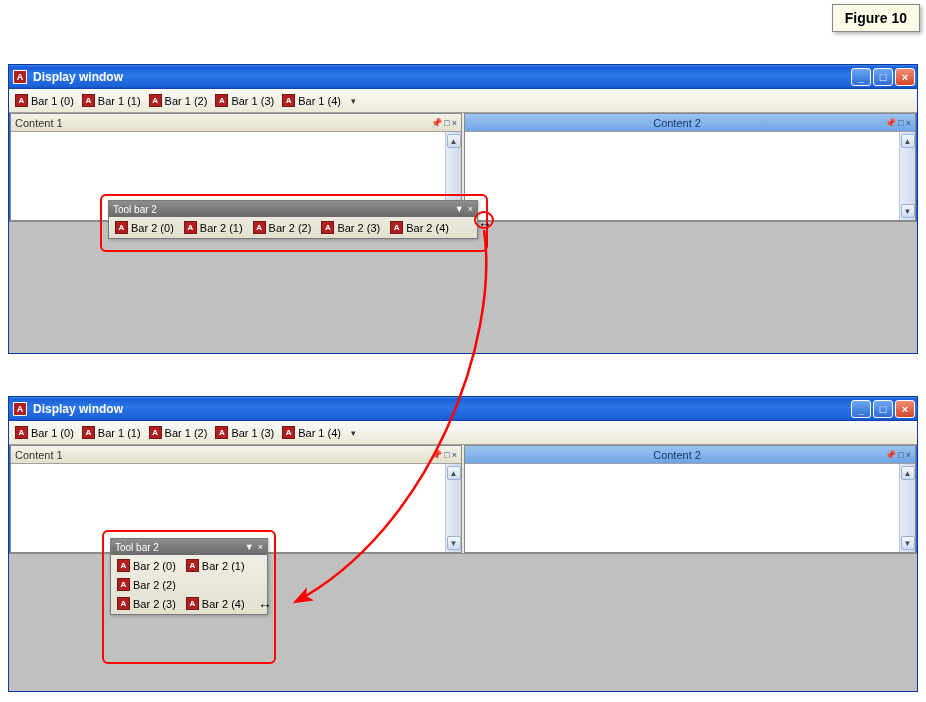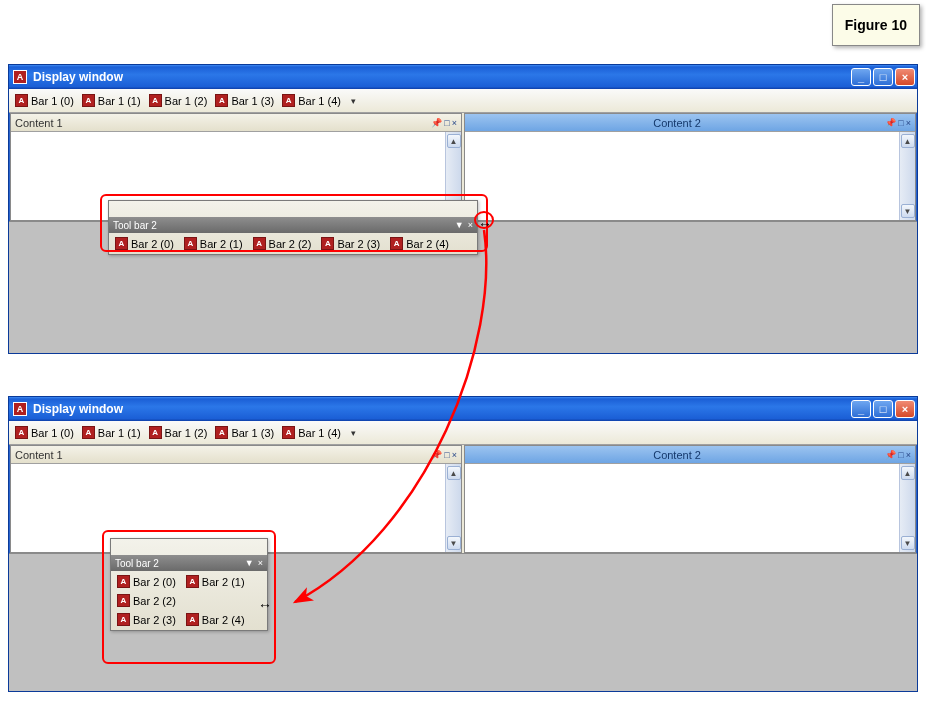--- a/index.html
+++ b/index.html
@@ -12,21 +12,21 @@
     width: 926px;
     height: 702px;
     position: relative;
   }
   .figure-label {
     position: absolute;
     top: 4px;
     right: 6px;
     background: #fcfce8;
     border: 1px solid #888;
-    padding: 12px 12px;
+    padding: 5px 12px;
     font-size: 14px;
     font-weight: bold;
     box-shadow: 2px 2px 4px rgba(0,0,0,0.3);
   }
   .window {
     position: absolute;
     left: 8px;
     width: 910px;
     border: 1px solid #0a3a99;
     background: #ece9d8;
@@ -158,21 +158,20 @@
     box-shadow: 1px 1px 3px rgba(0,0,0,0.25);
   }
   .float-tb .ft-head {
     height:16px;
     background: linear-gradient(to bottom,#8e8e8e,#6a6a6a);
     color:#fff;
     font-size:10px;
     display:flex;
     align-items:center;
     padding:0 4px;
-    margin-top:16px;
   }
   .ft-head-text{flex:1;}
   .ft-head .close-x, .ft-head .dd { font-size:9px; margin-left:4px; cursor:default;}
   .ft-body {
     padding:4px 6px;
     display:flex;
     flex-wrap:wrap;
     gap:6px 10px;
     align-items:center;
   }

